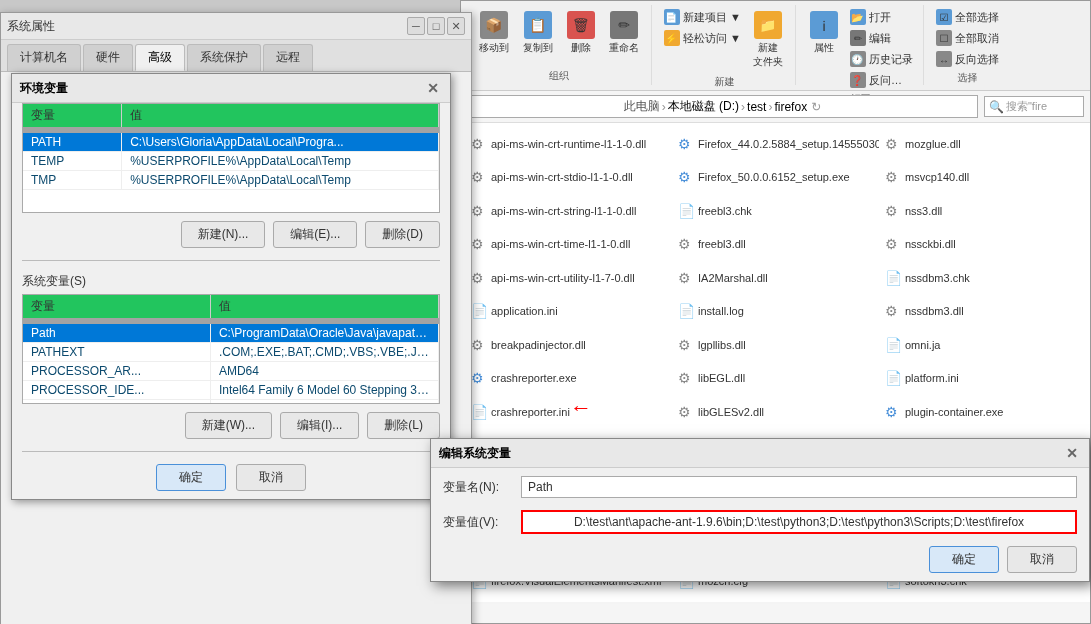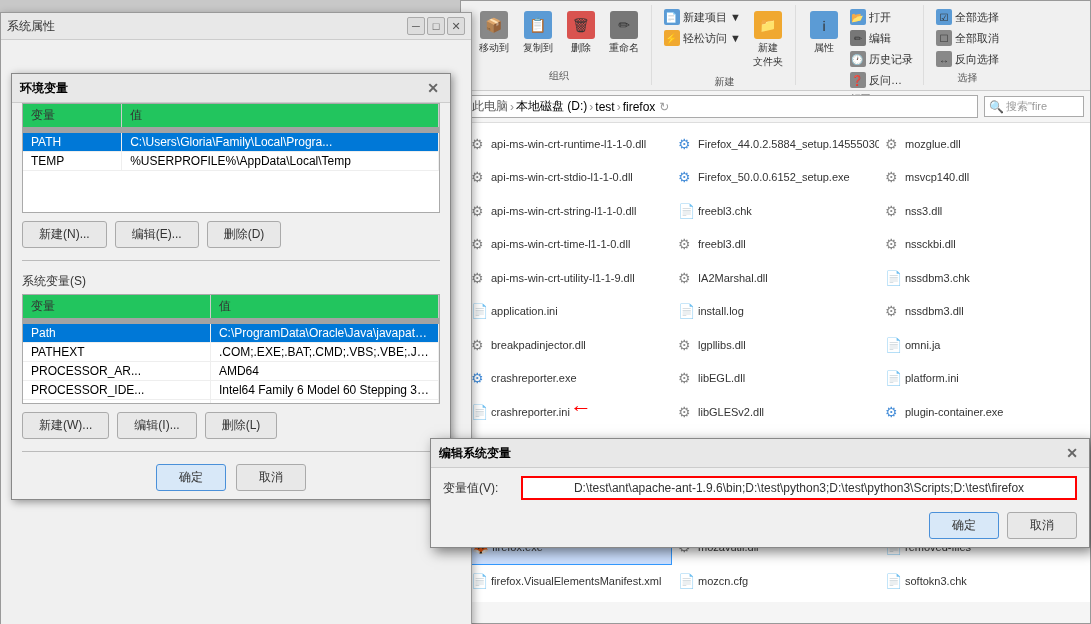--- a/index.html
+++ b/index.html
@@ -242,35 +242,35 @@
       text-align: left;
       padding: 3px 8px;
       font-weight: normal;
       border-right: 1px solid #ccc;
       color: #333;
     }
     .env-table td {
       padding: 2px 8px;
       border-bottom: 1px solid #eee;
       border-right: 1px solid #eee;
-      color: #000000;
+      color: #0c4a6e;
       white-space: nowrap;
       overflow: hidden;
       text-overflow: ellipsis;
       max-width: 160px;
     }
     .env-table tr.selected td {
       background: #0078d7;
       color: white;
     }
     .btn-row {
       display: flex;
       gap: 8px;
       padding: 8px 10px;
-      justify-content: flex-start;
+      justify-content: flex-end;
     }
     .dialog-btn {
       padding: 4px 16px;
       background: #e8e8e8;
       border: 1px solid #aaa;
       border-radius: 3px;
       cursor: pointer;
       font-size: 12px;
       color: #333;
       min-width: 70px;
@@ -438,21 +438,21 @@
             <div class="ribbon-icon-small" style="background:#888;">↔</div>
             <span>反向选择</span>
           </div>
         </div>
         <span class="ribbon-group-label">选择</span>
       </div>
     </div>
   </div>
 
   <div class="explorer-header">
-    <div class="address-bar" style="flex:1;">
+    <div class="address-bar" style="flex:1;justify-content:center;">
       <span style="color:#555;">此电脑</span>
       <span class="address-sep"> › </span>
       <span>本地磁盘 (D:)</span>
       <span class="address-sep"> › </span>
       <span>test</span>
       <span class="address-sep"> › </span>
       <span>firefox</span>
       <span style="margin-left:4px; color:#999;">↻</span>
     </div>
     <div class="search-box">
@@ -505,21 +505,21 @@
       <div class="file-item">
         <span class="file-icon" style="color: rgb(136, 136, 136);">⚙</span>
         <span>freebl3.dll</span>
       </div>
       <div class="file-item">
         <span class="file-icon" style="color: rgb(136, 136, 136);">⚙</span>
         <span>nssckbi.dll</span>
       </div>
       <div class="file-item">
         <span class="file-icon" style="color: rgb(136, 136, 136);">⚙</span>
-        <span>api-ms-win-crt-utility-l1-1-9.dll</span>
+        <span>api-ms-win-crt-utility-l1-7-0.dll</span>
       </div>
       <div class="file-item">
         <span class="file-icon" style="color: rgb(136, 136, 136);">⚙</span>
         <span>IA2Marshal.dll</span>
       </div>
       <div class="file-item">
         <span class="file-icon" style="color: rgb(136, 136, 136);">📄</span>
         <span>nssdbm3.chk</span>
       </div>
       <div class="file-item">
@@ -636,43 +636,54 @@
 <div class="firefox-arrow">←</div>
 
 <div class="sys-props">
   <div class="win-titlebar">
     <span>系统属性</span>
     <div class="win-titlebar-btns">
       <div class="titlebar-btn">─</div>
       <div class="titlebar-btn">□</div>
       <div class="titlebar-btn">✕</div>
     </div>
+  </div>
+  <div class="tabs-row">
+    <div class="tab">计算机名</div>
+    <div class="tab">硬件</div>
+    <div class="tab active">高级</div>
+    <div class="tab">系统保护</div>
+    <div class="tab">远程</div>
   </div>
 
   <div class="env-modal">
     <div class="modal-title">
       <span>环境变量</span>
       <div class="modal-close">✕</div>
     </div>
 
     <div class="env-table-container">
       <table class="env-table">
         <thead>
           <tr>
             <th>变量</th>
             <th>值</th>
           </tr>
         </thead>
         <tbody id="user-vars-body">
             <tr class="selected">
               <td>PATH</td>
-              <td>C:\Users\Gloria\Family\Local\Progra...</td>
+              <td>C:\Users\Gloria\AppData\Local\Progra...</td>
             </tr>
             <tr>
               <td>TEMP</td>
+              <td>%USERPROFILE%\AppData\Local\Temp</td>
+            </tr>
+            <tr>
+              <td>TMP</td>
               <td>%USERPROFILE%\AppData\Local\Temp</td>
             </tr>
           </tbody>
       </table>
     </div>
     <div class="btn-row">
       <div class="dialog-btn">新建(N)...</div>
       <div class="dialog-btn">编辑(E)...</div>
       <div class="dialog-btn">删除(D)</div>
     </div>
@@ -723,20 +734,24 @@
     </div>
   </div>
 </div>
 
 <div class="edit-modal">
   <div class="modal-title">
     <span>编辑系统变量</span>
     <div class="modal-close">✕</div>
   </div>
   <div class="edit-field-row">
+    <span class="edit-field-label">变量名(N):</span>
+    <input class="edit-field-input" type="text" style="width: 200px;" value="Path">
+  </div>
+  <div class="edit-field-row">
     <span class="edit-field-label">变量值(V):</span>
     <input class="edit-field-input highlighted" type="text" style="flex: 1 1 0%; border: 2px solid red; text-align: center;" value="D:\test\ant\apache-ant-1.9.6\bin;D:\test\python3;D:\test\python3\Scripts;D:\test\firefox">
   </div>
   <div class="edit-ok-cancel">
     <div class="dialog-btn default">确定</div>
     <div class="dialog-btn">取消</div>
   </div>
 </div>
 
 </body></html>

